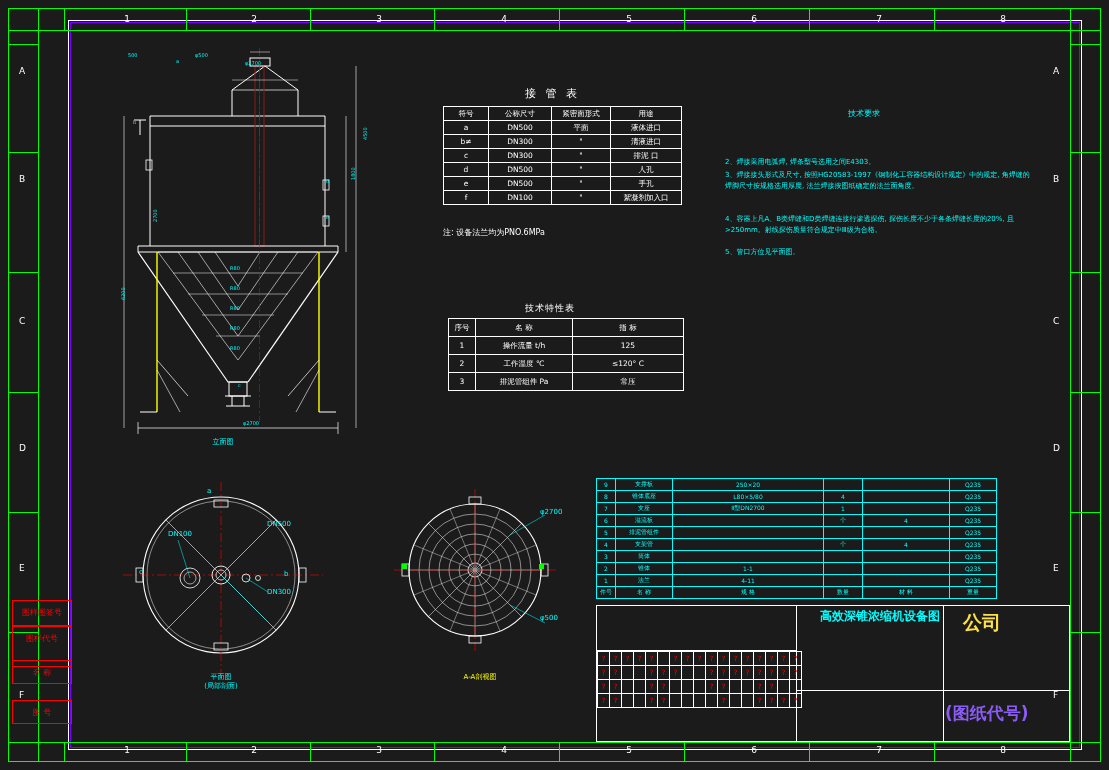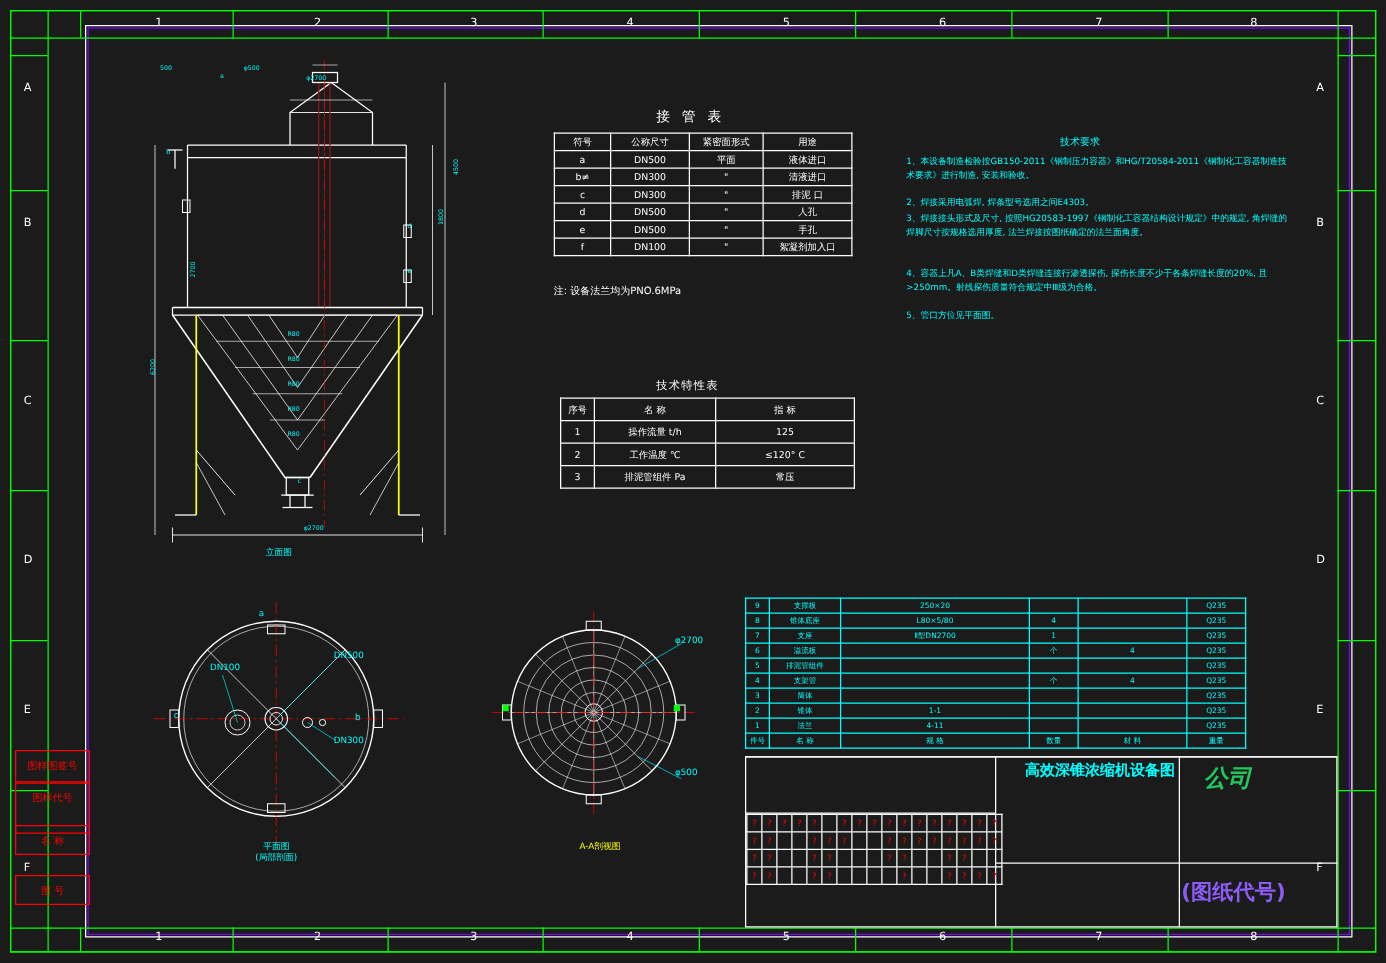--- a/index.html
+++ b/index.html
@@ -23,21 +23,21 @@
   .tbl-title{position:absolute;color:#ffffff;font-size:11px;letter-spacing:3px;}
   .note{position:absolute;color:#00ffff;font-size:7px;line-height:11px;}
   .note-title{position:absolute;color:#00ffff;font-size:8px;}
   .cn-label{position:absolute;color:#00ffff;font-size:7px;}
   .dim{position:absolute;color:#00ffff;font-size:5px;}
   
   table.bom{border-collapse:collapse;position:absolute;}
   table.bom td{border:1px solid #00ffff;color:#00ffff;font-size:6px;text-align:center;height:11px;padding:0;}
   table.tb{border-collapse:collapse;position:absolute;}
   table.tb td{border:1px solid #ffffff;color:#ff0000;font-size:7px;text-align:center;height:13px;padding:0;}
-  .company{position:absolute;color:#22c55e;font-size:19px;font-weight:bold;font-style:italic;}
+  .company{position:absolute;color:#fde047;font-size:19px;font-weight:bold;}
   .dwgcode{position:absolute;color:#8b5cf6;font-size:17px;font-weight:bold;text-align:center;}
   .maintitle{position:absolute;color:#00ffff;font-size:12px;font-weight:bold;}
   .leftbox{position:absolute;border:1px solid #ff0000;box-sizing:border-box;}
   .leftbox span{color:#ff0000;font-size:8px;display:block;text-align:center;}
   .cap{position:absolute;color:#00ffff;font-size:7px;text-align:center;}
   .capy{position:absolute;color:#ffff00;font-size:7px;text-align:center;}
   svg{position:absolute;overflow:visible;}
 </style>
 </head>
 <body>
@@ -301,21 +301,20 @@
     </tr>
     <tr>
       <td style="height:17px;">3</td>
       <td style="height:17px;">排泥管组件 Pa</td>
       <td style="height:17px;">常压</td>
     </tr>
   </tbody>
     </table>
 
   <div class="note-title" style="left:848px;top:108px;">技术要求</div>
-  <div class="note" style="left:725px;top:124px;width:310px;">1、本设备制造检验按GB150-2011《钢制压力容器》和HG/T20584-2011《钢制化工容器制造技术要求》进行制造,  安装和验收。</div>
   <div class="note" style="left:725px;top:157px;width:310px;">2、焊接采用电弧焊,  焊条型号选用之间E4303。</div>
   <div class="note" style="left:725px;top:170px;width:310px;">3、焊接接头形式及尺寸,  按照HG20583-1997《钢制化工容器结构设计规定》中的规定,  角焊缝的焊脚尺寸按规格选用厚度,  法兰焊接按图纸确定的法兰面角度。</div>
   <div class="note" style="left:725px;top:214px;width:310px;">4、容器上凡A、B类焊缝和D类焊缝连接行渗透探伤,  探伤长度不少于各条焊缝长度的20%,  且&gt;250mm。射线探伤质量符合规定中Ⅲ级为合格。</div>
   <div class="note" style="left:725px;top:247px;width:310px;">5、管口方位见平面图。</div>
 
   <svg width="230" height="210" style="left:118px;top:480px;">
     <circle cx="103" cy="95" r="78" fill="none" stroke="#ffffff" stroke-width="1.1"></circle>
     <circle cx="103" cy="95" r="74" fill="none" stroke="#ffffff" stroke-width="0.5"></circle>
 
     <line x1="5" y1="95" x2="205" y2="95" stroke="#ff0000" stroke-width="0.6" stroke-dasharray="9,3,2,3"></line>

